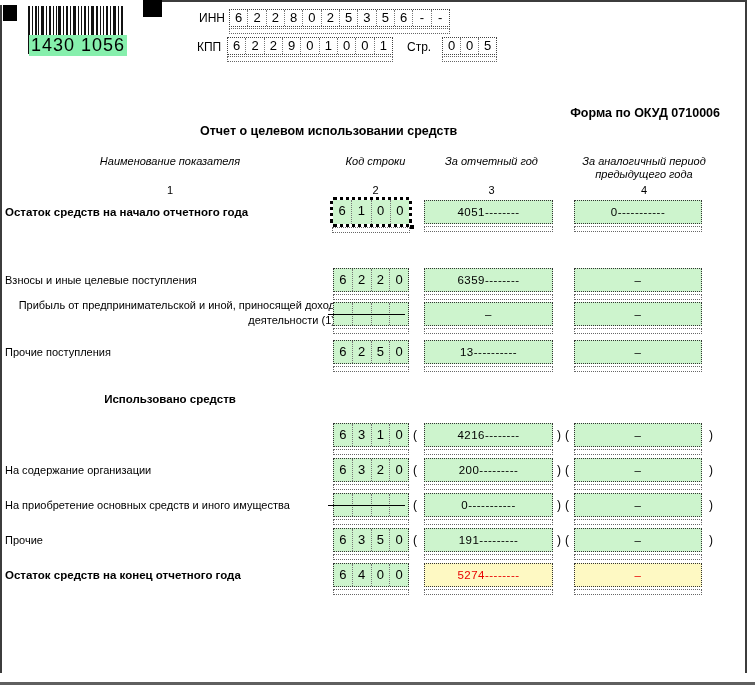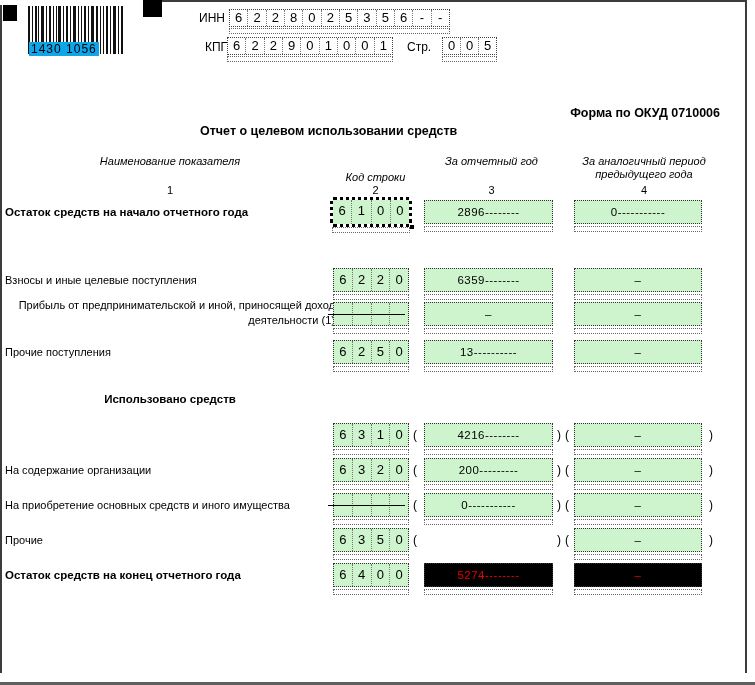--- a/index.html
+++ b/index.html
@@ -11,22 +11,22 @@
 
   
   .frame-line { position:absolute; background:#3c3c3c; }
   .reg-mark { position:absolute; background:#000; }
   .bottom-bar { position:absolute; left:0; top:682px; width:755px; height:3px; background:#5f5f5f; }
 
   
   #barcode { position:absolute; left:28px; top:6px; width:96px; height:50px; }
   #barcode svg { position:absolute; left:0; top:0; }
   #barcode .bc-text {
-    position:absolute; left:1px; bottom:0; background:#0ea5e9; padding:0 2px;
-    font-size:12px; letter-spacing:1px; white-space:nowrap;
+    position:absolute; left:1px; bottom:0; background:#86efac; padding:0 2px;
+    font-size:18px; letter-spacing:1px; white-space:nowrap;
   }
 
   
   .fld-label { position:absolute; font-size:12px; }
   .digit-row {
     position:absolute; display:flex; height:18px; background:#fff;
     border:1px dotted #444;
   }
   .digit-row::after {
     content:""; position:absolute; left:-1px; right:-1px; top:100%;
@@ -69,21 +69,21 @@
   .code-cell.selected::before {
     content:""; position:absolute; inset:-3px; border:3px dotted #fff; pointer-events:none;
   }
   .code-cell.selected .fill-handle {
     position:absolute; right:-5px; bottom:-5px; width:5px; height:5px;
     background:#000; border-left:1px solid #fff; border-top:1px solid #fff;
   }
   .val-cell { text-align:center; font-size:11.5px; line-height:22px; letter-spacing:0.5px; }
   .val-cell.v1 { left:424px; top:0; width:129px; }
   .val-cell.v2 { left:574px; top:0; width:128px; }
-  .val-cell.plain { background:#000000; }
+  .val-cell.plain { background:#fef9c3; }
   .val-cell.neg { color:#e80000; }
   .paren { position:absolute; top:0; font-size:12px; line-height:24px; }
   .paren.p1 { left:413px; }
   .paren.p2 { left:557px; }
   .paren.p3 { left:565px; }
   .paren.p4 { left:709px; }
 </style>
 </head>
 <body>
 
@@ -140,21 +140,21 @@
       <span class="digit">0</span>
       <span class="digit">2</span>
       <span class="digit">5</span>
       <span class="digit">3</span>
       <span class="digit">5</span>
       <span class="digit">6</span>
       <span class="digit">-</span>
       <span class="digit">-</span>
     </div>
 
-  <span class="fld-label" style="left:205px; top:40px;">КПП</span>
+  <span class="fld-label" style="left:197px; top:40px;">КПП</span>
   <div class="digit-row" style="left:227px; top:37px; width:166px;">
       <span class="digit">6</span>
       <span class="digit">2</span>
       <span class="digit">2</span>
       <span class="digit">9</span>
       <span class="digit">0</span>
       <span class="digit">1</span>
       <span class="digit">0</span>
       <span class="digit">0</span>
       <span class="digit">1</span>
@@ -164,41 +164,41 @@
   <div class="digit-row" style="left:442px; top:37px; width:55px;">
       <span class="digit">0</span>
       <span class="digit">0</span>
       <span class="digit">5</span>
     </div>
 
   <div class="okud">Форма по ОКУД 0710006</div>
   <div class="doc-title">Отчет о целевом использовании средств</div>
 
   <div class="col-hdr" style="left:40px; width:260px;">Наименование показателя</div>
-  <div class="col-hdr" style="left:333px; width:85px;margin-top:16px;">Код строки</div>
+  <div class="col-hdr" style="left:333px; width:85px;">Код строки</div>
   <div class="col-hdr" style="left:424px; width:135px;">За отчетный год</div>
   <div class="col-hdr" style="left:569px; width:150px;">
     <span>За аналогичный период</span><br>
     <span>предыдущего года</span>
   </div>
   <div class="col-num" style="left:40px; width:260px;">1</div>
   <div class="col-num" style="left:333px; width:85px;">2</div>
   <div class="col-num" style="left:424px; width:135px;">3</div>
   <div class="col-num" style="left:569px; width:150px;">4</div>
 
   <div class="row" style="top:200px;">
     <div class="label bold">Остаток средств на начало отчетного года</div>
     <div class="cell code-cell selected">
         <div class="fill-handle"></div>
         <span class="digit">6</span>
         <span class="digit">1</span>
         <span class="digit">0</span>
         <span class="digit">0</span>
       </div>
-    <div class="cell val-cell v1">2896--------</div>
+    <div class="cell val-cell v1">4051--------</div>
     <div class="cell val-cell v2">0-----------</div>
   </div>
 
 
   <div class="row" style="top:268px;">
     <div class="label">Взносы и иные целевые поступления</div>
     <div class="cell code-cell">
         <span class="digit">6</span>
         <span class="digit">2</span>
         <span class="digit">2</span>
@@ -285,20 +285,21 @@
 
   <div class="row" style="top:528px;">
     <div class="label">Прочие</div>
     <div class="cell code-cell">
         <span class="digit">6</span>
         <span class="digit">3</span>
         <span class="digit">5</span>
         <span class="digit">0</span>
       </div>
     <span class="paren p1">(</span>
+    <div class="cell val-cell v1">191---------</div>
     <span class="paren p2">)</span>
     <span class="paren p3">(</span>
     <div class="cell val-cell v2">–</div>
     <span class="paren p4">)</span>
   </div>
 
   <div class="row" style="top:563px;">
     <div class="label bold">Остаток средств на конец отчетного года</div>
     <div class="cell code-cell">
         <span class="digit">6</span>

